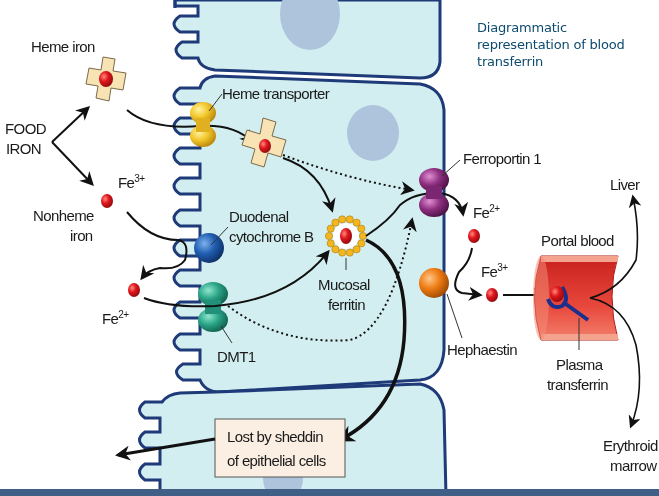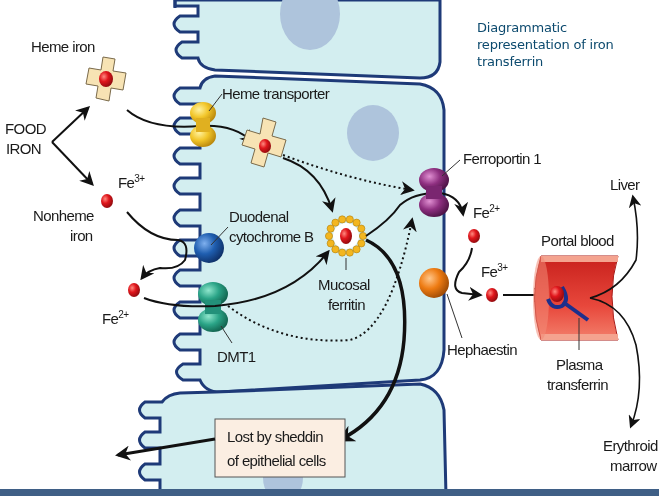--- a/index.html
+++ b/index.html
@@ -218,17 +218,17 @@
   <text class="lbl" x="610" y="471">marrow</text>
 
   <rect x="215" y="419" width="130" height="58" fill="#fbeee2" stroke="#555" stroke-width="1"></rect>
   <text class="lbl" x="227" y="442">Lost by sheddin</text>
   <text class="lbl" x="227" y="466">of epithelial cells</text>
   <path d="M215,439 L118,455" stroke="#111" stroke-width="3" fill="none" marker-end="url(#arrowBig)"></path>
 </svg>
 
 <div class="title-box">
   <div>Diagrammatic</div>
-  <div>representation of iron</div>
+  <div>representation of blood</div>
   <div>transferrin</div>
 </div>
 
 <div class="bottom-bar"></div>
 
 </body></html>

